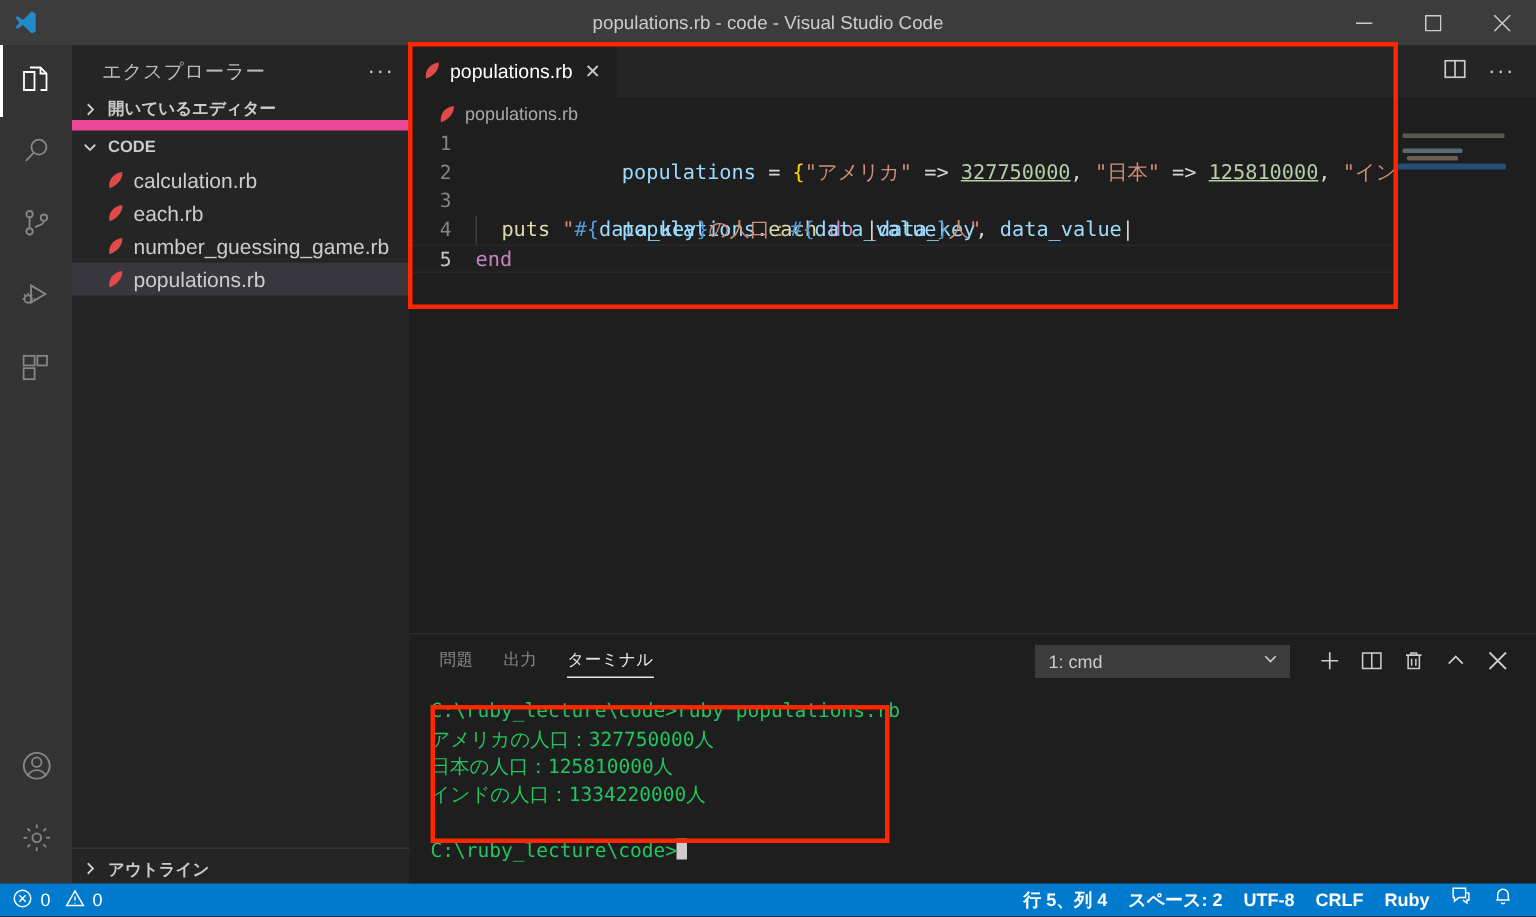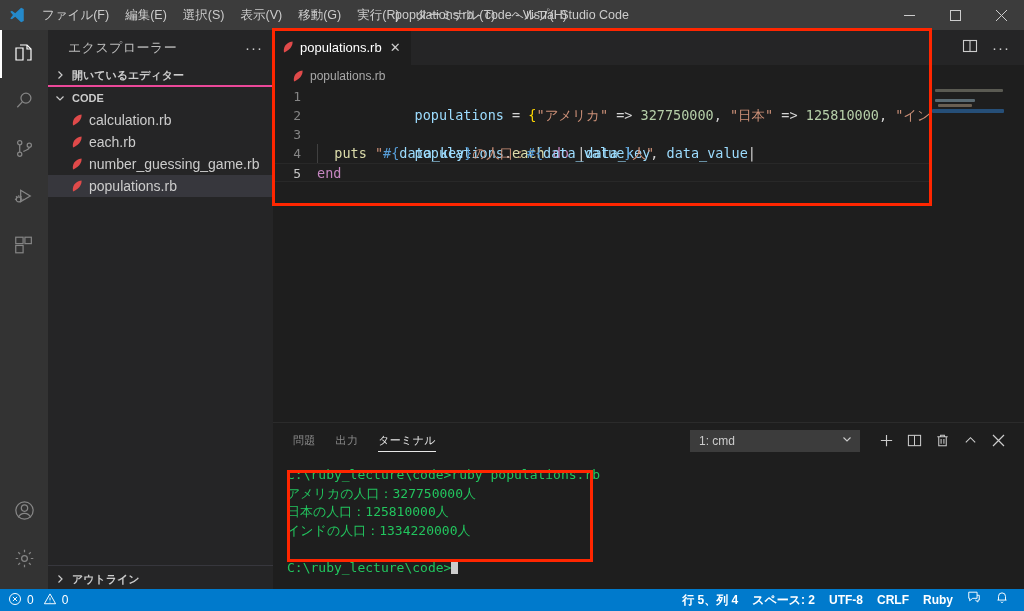--- a/index.html
+++ b/index.html
@@ -56,21 +56,21 @@
     height: 35px; display: flex; align-items: center; justify-content: space-between;
     padding: 0 10px 0 20px;
   }
   .sb-title { font-size: 13px; color: #bbbbbb; letter-spacing: .4px; }
   .sb-dots { color: #cccccc; font-size: 15px; line-height: 10px; letter-spacing: 1px; }
   .sb-section-head {
     height: 22px; display: flex; align-items: center; gap: 4px;
     font-size: 11px; font-weight: bold; color: #cccccc; padding-left: 4px;
   }
   .chev { width: 16px; height: 16px; display:flex; align-items:center; justify-content:center; color:#cccccc; }
-  .sb-section-head.collapsed { border-bottom: 2px solid #ec4899; }
+  .sb-section-head.collapsed { border-bottom: 7px solid #ec4899; }
   .files { flex: 1; overflow: hidden; }
   .file-row {
     height: 22px; display: flex; align-items: center; gap: 6px; padding-left: 24px;
     font-size: 14px; color: #cccccc; cursor: pointer;
   }
   .file-row.selected { background: #37373d; }
   .ruby-ico { width: 11px; height: 13px; flex: 0 0 auto; }
   .sb-footer { border-top: 1px solid #37373d; }
 
   
@@ -99,21 +99,21 @@
   .cl.highlight { background: #1f1f1f; border-top: 1px solid #282828; border-bottom: 1px solid #282828; height: 19px; }
   .lnum {
     width: 44px; min-width:44px; text-align: right; padding-right: 16px;
     color: #858585; font-family: "DejaVu Sans Mono", monospace; font-size: 13px;
   }
   .lnum.cur { color: #c6c6c6; }
   .ltext { white-space: pre; }
   .t-var   { color: #9cdcfe; }
   .t-plain { color: #d4d4d4; }
   .t-str   { color: #ce9178; }
-  .t-num   { color: #b5cea8; }
+  .t-num   { color: #b5cea8; text-decoration: underline; }
   .t-kw    { color: #c586c0; }
   .t-fn    { color: #dcdcaa; }
   .t-brace { color: #ffd700; }
   .t-interp{ color: #569cd6; }
   .indent-guide {
     display:inline-block; width:0; border-left:1px solid #404040; height:19px; vertical-align:top;
   }
   .minimap {
     position: absolute; right: 14px; top: 0; width: 78px; height: 335px; background: #1e1e1e;
   }
@@ -168,30 +168,20 @@
 </head>
 <body>
 
 <div id="app">
 
   <div class="titlebar">
     <div class="vs-logo">
       <svg width="18" height="18" viewBox="0 0 24 24">
         <path d="M17.5 2.2 9.6 9.7 5.2 6.4 3 7.5l3.6 4.5L3 16.5l2.2 1.1 4.4-3.3 7.9 7.5 3.5-1.7V3.9z" fill="#2489ca"></path>
       </svg>
-    </div>
-    <div class="menu">
-      <div class="menu-item">ファイル(F)</div>
-      <div class="menu-item">編集(E)</div>
-      <div class="menu-item">選択(S)</div>
-      <div class="menu-item">表示(V)</div>
-      <div class="menu-item">移動(G)</div>
-      <div class="menu-item">実行(R)</div>
-      <div class="menu-item">ターミナル(T)</div>
-      <div class="menu-item">ヘルプ(H)</div>
     </div>
     <div class="title-center">populations.rb - code - Visual Studio Code</div>
     <div class="winbtns">
       <div class="winbtn">
         <svg width="11" height="11" viewBox="0 0 11 11">
             <path d="M0 5.5h11" stroke="#cccccc" stroke-width="1"></path>
           </svg>
       </div>
       <div class="winbtn">
         <svg width="11" height="11" viewBox="0 0 11 11">

